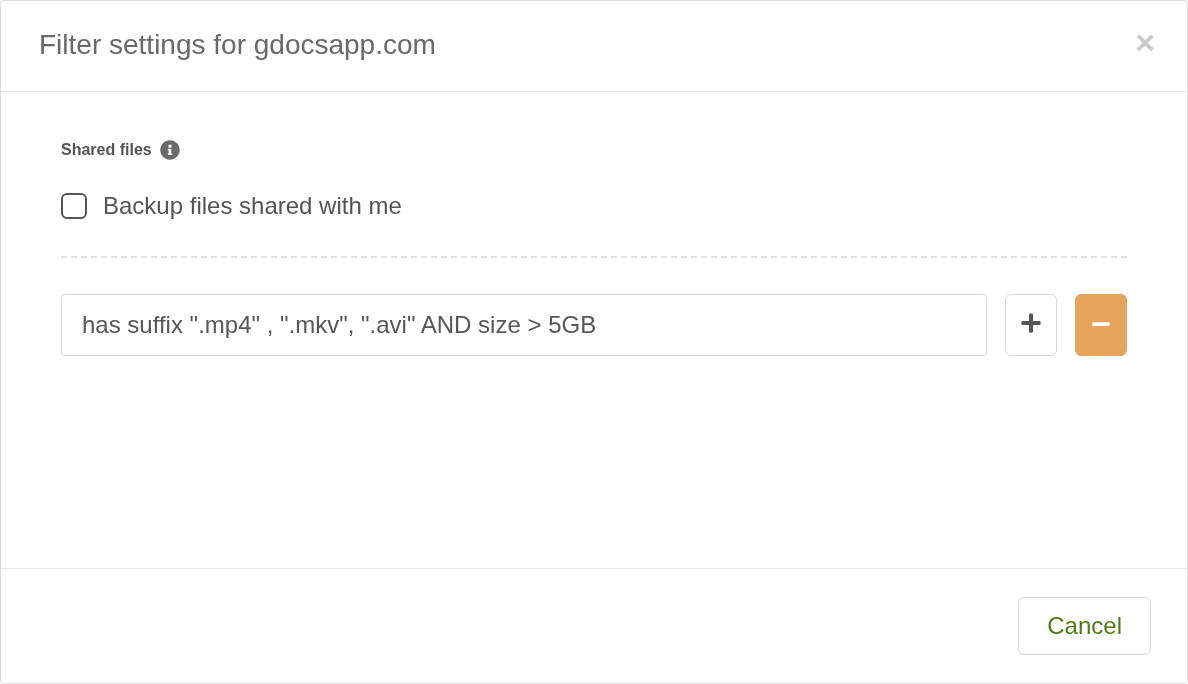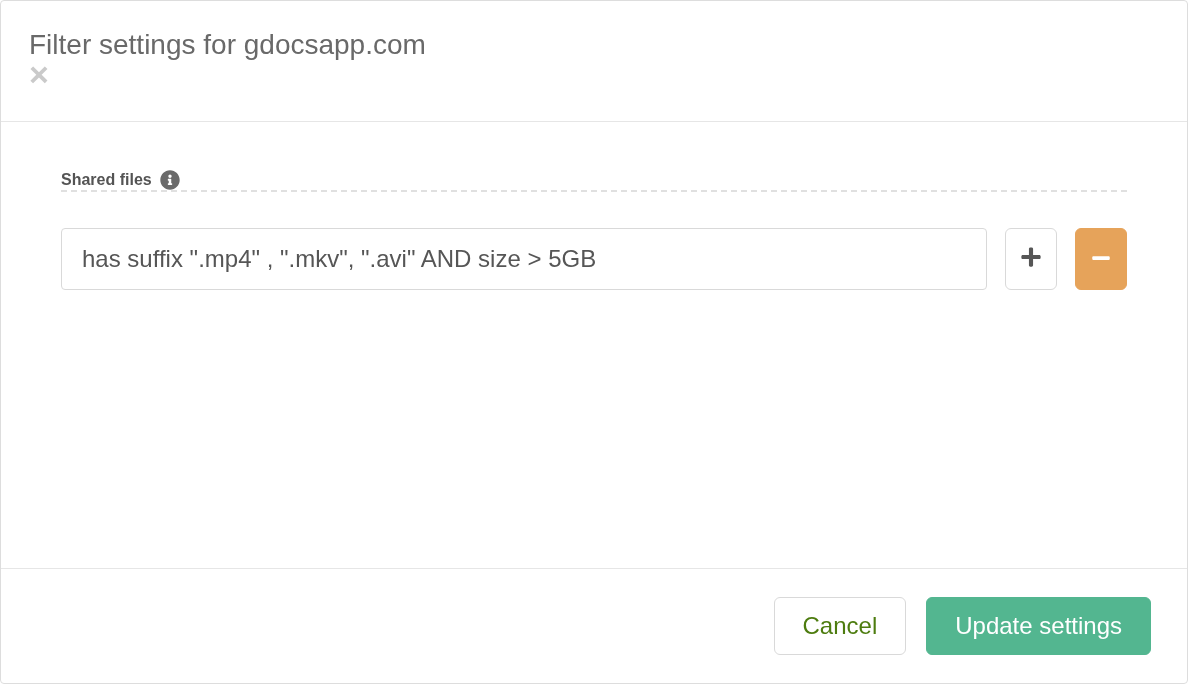--- a/index.html
+++ b/index.html
@@ -17,26 +17,25 @@
     .modal {
       width: 1188px;
       height: 684px;
       border: 1px solid #ddd;
       border-radius: 4px;
       display: flex;
       flex-direction: column;
       background: #fff;
     }
     .modal-header {
-      padding: 28px 32px 30px 28px;
+      padding: 28px 32px 30px 38px;
       border-bottom: 1px solid #e6e6e6;
       display: flex;
       justify-content: space-between;
       align-items: flex-start;
-      flex-direction: column;
     }
     .modal-title {
       font-size: 28px;
       font-weight: 500;
       color: #696969;
     }
     .close-btn {
       background: none;
       border: none;
       font-size: 34px;
@@ -184,20 +183,24 @@
   <div class="modal-body">
     <div class="section-label">
       <span>Shared files</span>
       <span class="info-icon">
         <svg viewBox="0 0 512 512">
             <path d="M256 8C119 8 8 119 8 256s111 248 248 248 248-111 248-248S393 8 256 8zm0 110c23.2 0 42 18.8 42 42s-18.8 42-42 42-42-18.8-42-42 18.8-42 42-42zm56 254c0 6.6-5.4 12-12 12h-88c-6.6 0-12-5.4-12-12v-24c0-6.6 5.4-12 12-12h12v-64h-12c-6.6 0-12-5.4-12-12v-24c0-6.6 5.4-12 12-12h64c6.6 0 12 5.4 12 12v100h12c6.6 0 12 5.4 12 12v24z"></path>
           </svg>
       </span>
     </div>
 
+    <div class="checkbox-row">
+      <div class="checkbox"></div>
+      <span class="checkbox-label">Backup files shared with me</span>
+    </div>
 
     <hr class="divider">
 
 
     <div class="rules-container">
       <div class="rule-row">
         <input type="text" class="rule-input" value="has suffix &quot;.mp4&quot; , &quot;.mkv&quot;, &quot;.avi&quot; AND size &gt; 5GB" style="">
         <button class="rule-btn add-btn">
           <span>
             <svg viewBox="0 0 448 512">
@@ -212,15 +215,14 @@
               </svg>
           </span>
         </button>
       </div>
 
     </div>
   </div>
 
   <div class="modal-footer">
     <button class="btn btn-cancel">Cancel</button>
-    <button class="btn btn-primary">Update settings</button>
   </div>
 </div>
 
 </body></html>

